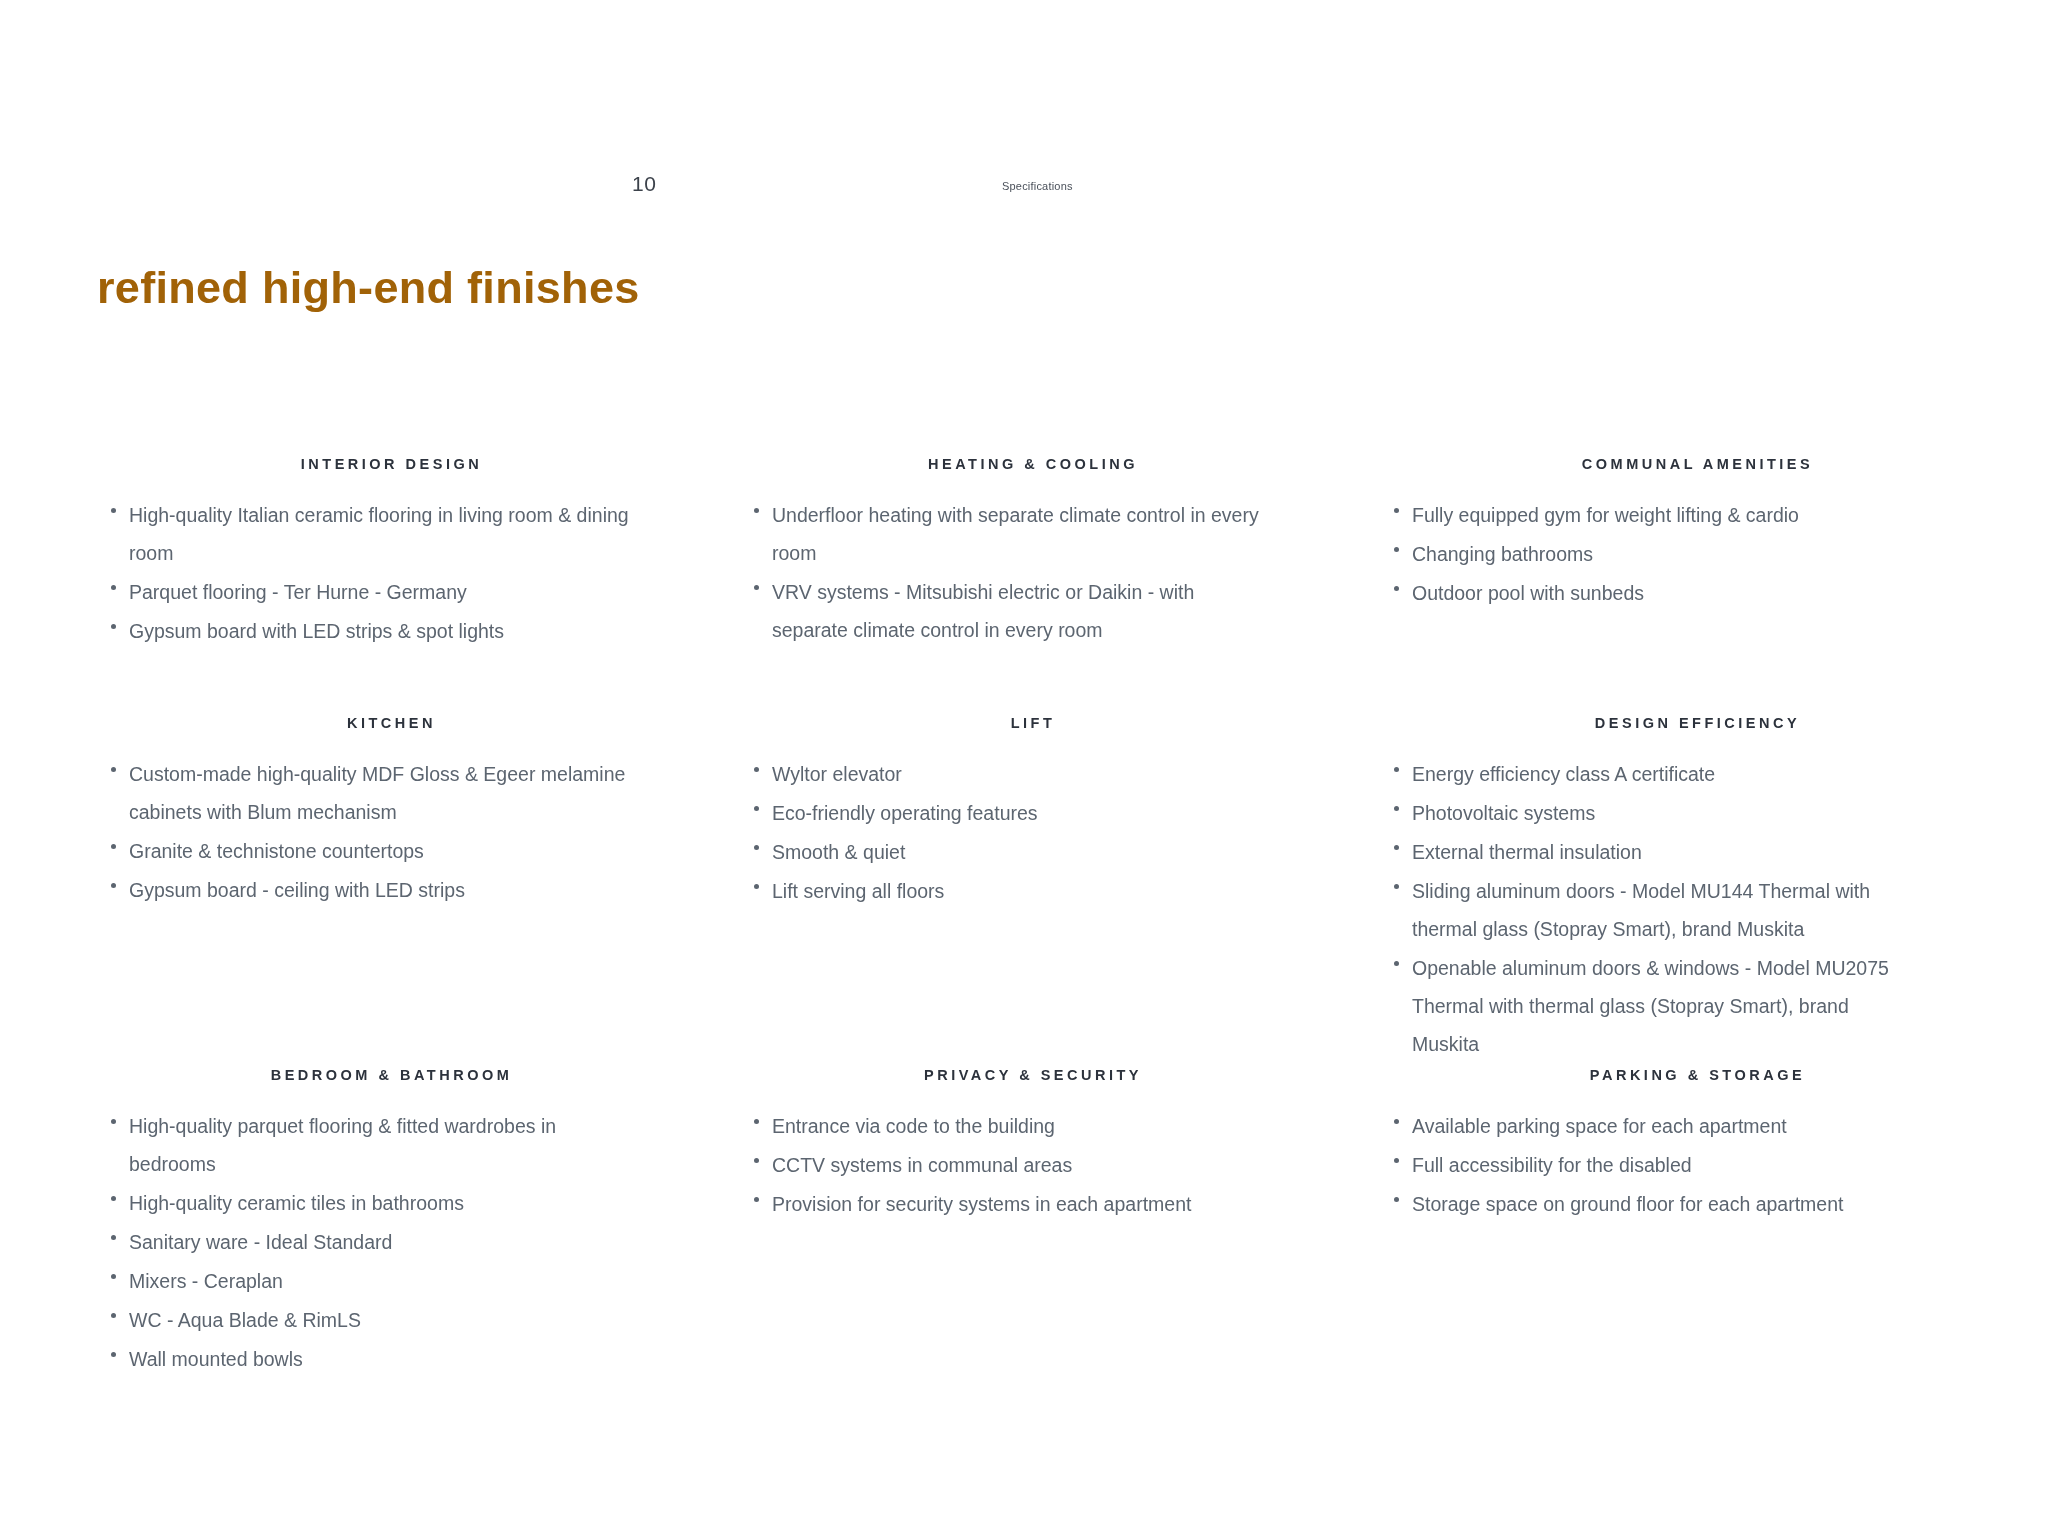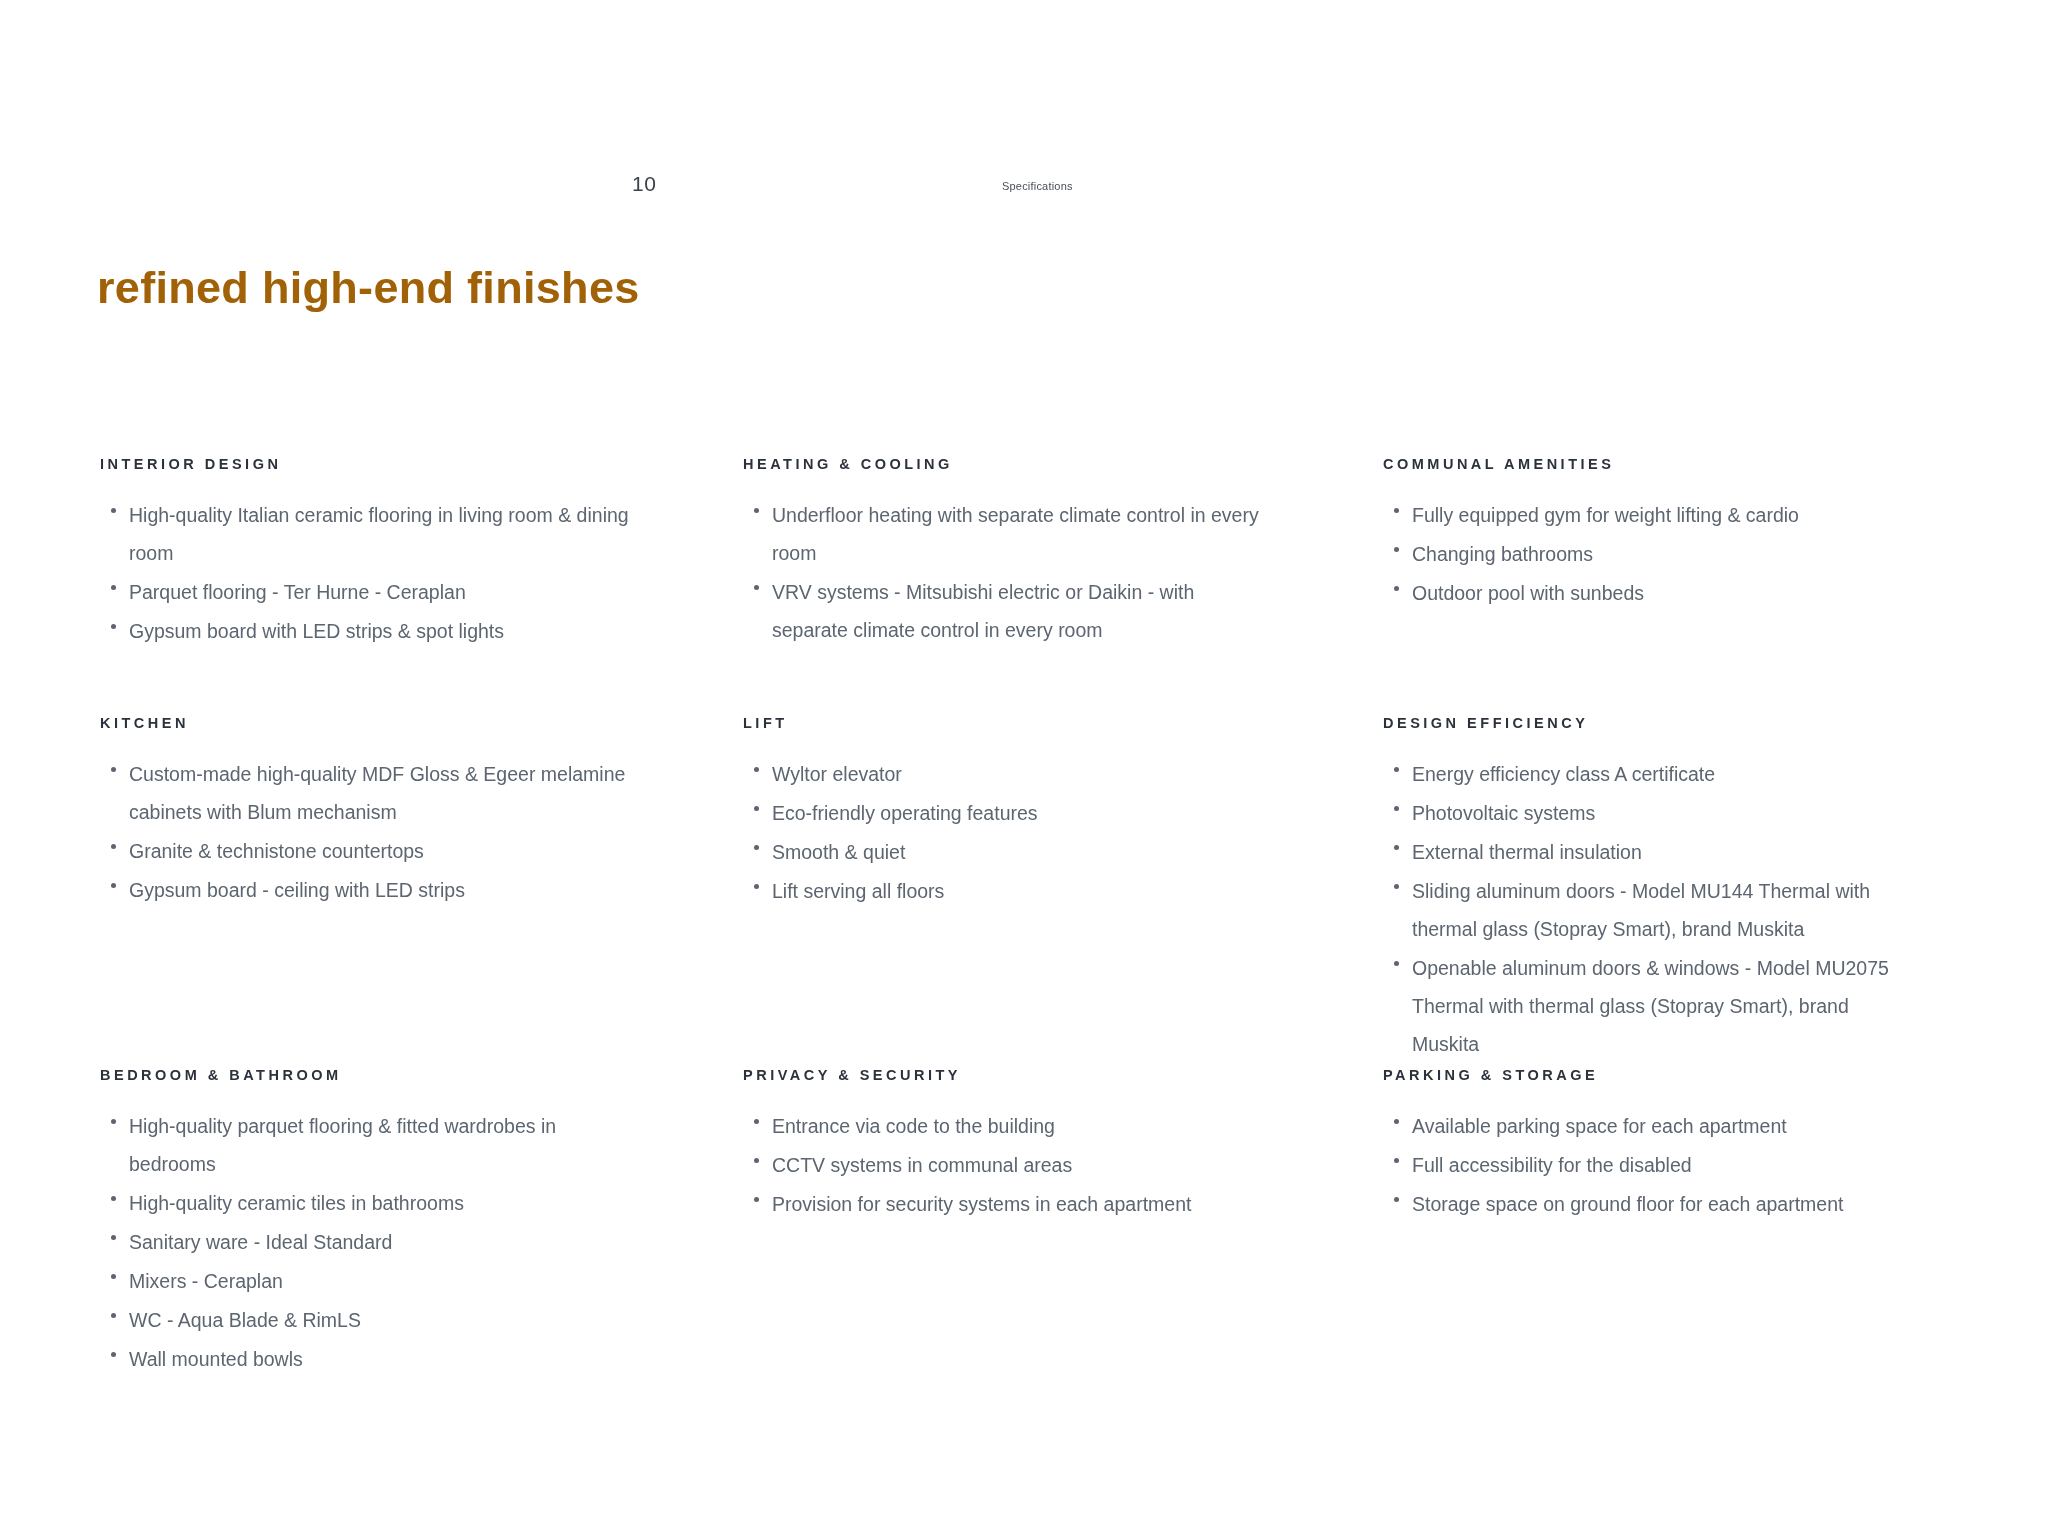--- a/index.html
+++ b/index.html
@@ -55,20 +55,21 @@
     grid-template-rows: 259px 352px auto;
   }
   .spec-section { min-width: 0; }
   .spec-heading {
     font-size: 14.5px;
     font-weight: 700;
     letter-spacing: 3.5px;
     color: #2c323c;
     margin: 0 0 23px 0;
     line-height: 18px;
+    text-align: center;
   }
   .spec-list {
     list-style: none;
     margin: 0;
     padding: 0;
     font-size: 19.5px;
     line-height: 38px;
     color: #5c6570;
   }
   .spec-list li {
@@ -99,21 +100,21 @@
   <div class="header-label">Specifications</div>
 
   <h1 class="page-title">refined high-end finishes</h1>
 
   <div class="content-grid">
 
     <section class="spec-section col-1">
       <h2 class="spec-heading">INTERIOR DESIGN</h2>
       <ul class="spec-list">
         <li>High-quality Italian ceramic flooring in living room &amp; dining room</li>
-        <li>Parquet flooring - Ter Hurne - Ceraplan</li>
+        <li>Parquet flooring - Ter Hurne - Germany</li>
         <li>Gypsum board with LED strips &amp; spot lights</li>
       </ul>
     </section>
 
     <section class="spec-section col-2">
       <h2 class="spec-heading">HEATING &amp; COOLING</h2>
       <ul class="spec-list">
         <li>Underfloor heating with separate climate control in every room</li>
         <li>VRV systems - Mitsubishi electric or Daikin - with separate climate control in every room</li>
       </ul>

